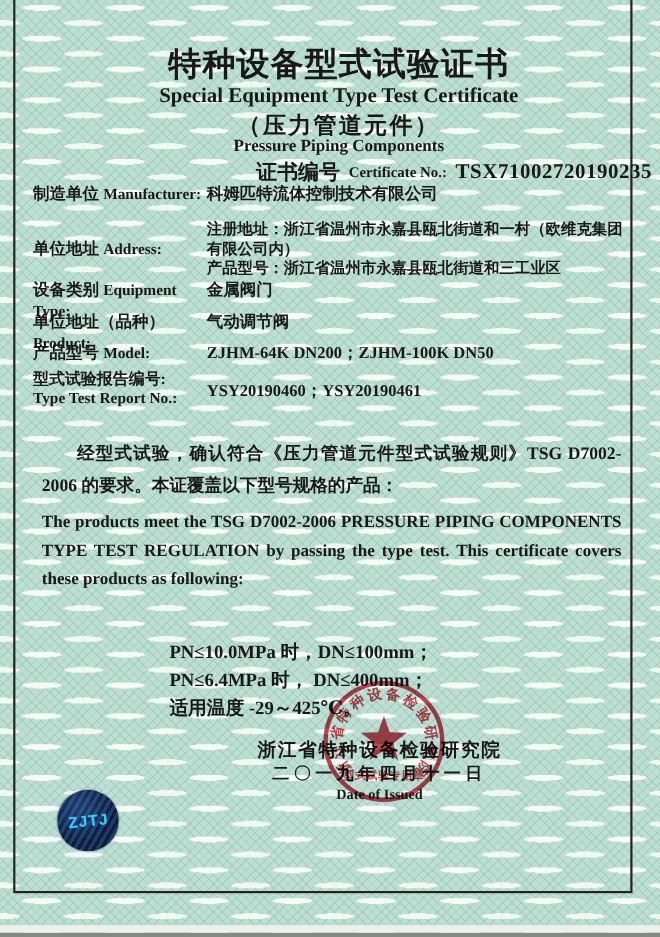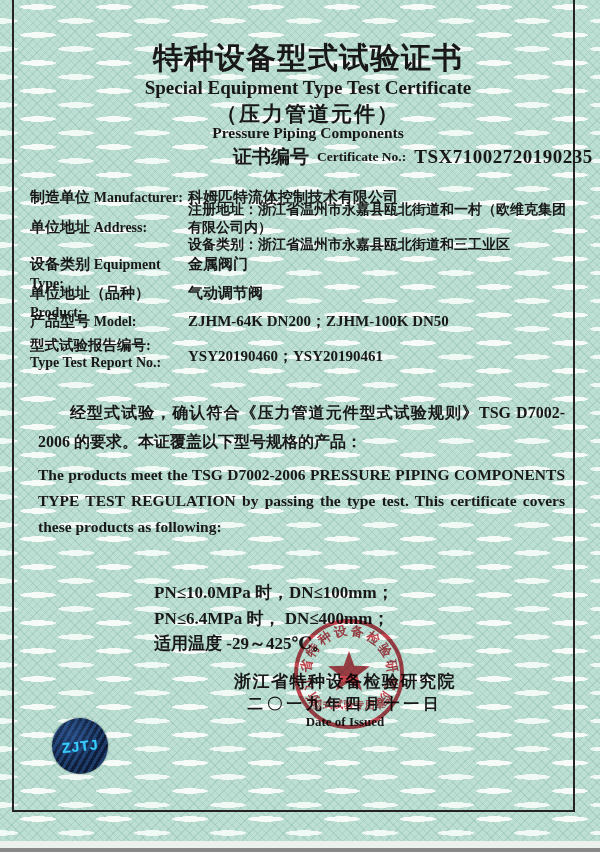--- a/index.html
+++ b/index.html
@@ -67,36 +67,36 @@
   <div class="abs ctr title-en">Special Equipment Type Test Certificate</div>
   <div class="abs ctr cat-zh">（压力管道元件）</div>
   <div class="abs ctr cat-en">Pressure Piping Components</div>
 
   <div class="abs cert-line">
     <span class="cert-zh">证书编号</span>
     <span class="cert-en">Certificate No.:</span>
     <span class="cert-no">TSX71002720190235</span>
   </div>
 
-  <div class="abs row" style="top:188px">
+  <div class="abs row" style="top:168px">
     <div class="label">
       <span class="zh">制造单位</span>
       <span class="en">Manufacturer:</span>
     </div>
     <div class="value">科姆匹特流体控制技术有限公司</div>
   </div>
 
   <div class="abs row" style="top:201px">
     <div class="label label-mid">
       <span class="zh">单位地址</span>
       <span class="en">Address:</span>
     </div>
     <div class="value value-sm">
       <div>注册地址：浙江省温州市永嘉县瓯北街道和一村（欧维克集团有限公司内）</div>
-      <div>设备类别：浙江省温州市永嘉县瓯北街道和三工业区</div>
+      <div>产品型号：浙江省温州市永嘉县瓯北街道和三工业区</div>
     </div>
   </div>
 
   <div class="abs row" style="top:255px">
     <div class="label">
       <span class="zh">设备类别</span>
       <span class="en">Equipment Type:</span>
     </div>
     <div class="value">金属阀门</div>
   </div>

